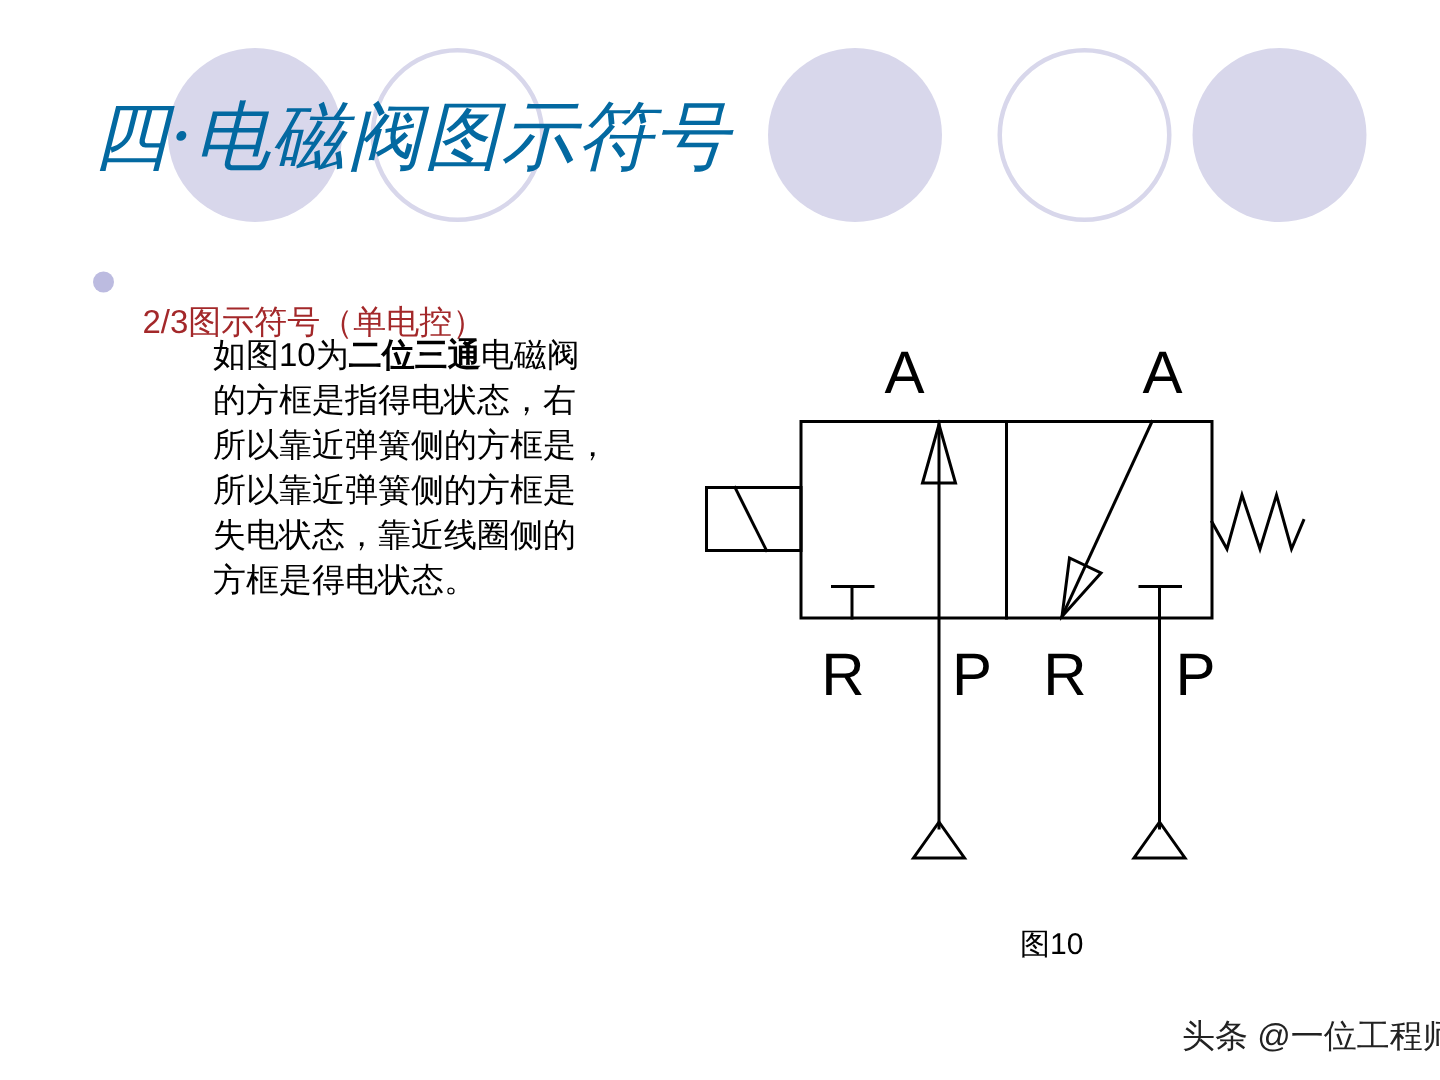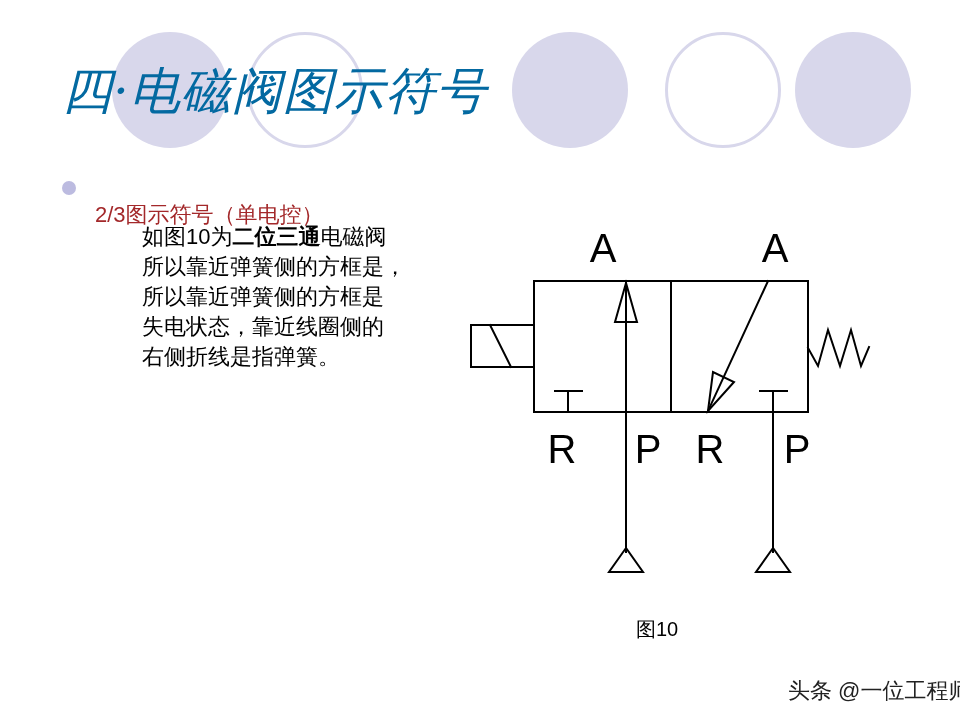--- a/index.html
+++ b/index.html
@@ -8,43 +8,44 @@
   .circle { position:absolute; width:116px; height:116px; border-radius:50%; box-sizing:border-box; }
   .filled { background:#d8d7eb; }
   .outline { border:3px solid #d8d7eb; background:transparent; }
   .title { position:absolute; left:62px; top:58px; font-size:50px; color:#0369a1; font-family:"DejaVu Serif","Liberation Serif",serif; letter-spacing:1px; white-space:nowrap;font-style:italic; }
   .bullet-dot { position:absolute; left:62px; top:181px; width:14px; height:14px; border-radius:50%; background:#bcbbe0; }
   .subtitle { position:absolute; left:95px; top:172px; font-size:22px; color:#a3282a; white-space:nowrap;margin-top:28px; }
   .body-text { position:absolute; left:96px; top:222px; width:300px; font-size:22px; line-height:30px; color:#000; }
   .body-text .line { display:block; white-space:nowrap;margin-left:46px; }
   .body-text b { font-weight:bold; }
   .diagram { position:absolute; left:0; top:0; }
-  .caption { position:absolute; left:636px; top:616px; font-size:20px; color:#000;text-align:center; }
+  .caption { position:absolute; left:680px; top:616px; font-size:20px; color:#000;text-align:center; }
   .watermark { position:absolute; left:740px; top:676px; font-size:22px; color:#222; white-space:nowrap;margin-left:48px; }
 </style>
 </head>
 <body>
 
 <div class="circle filled" style="left:112px;top:32px;"></div>
 <div class="circle outline" style="left:247px;top:32px;"></div>
 <div class="circle filled" style="left:512px;top:32px;"></div>
 <div class="circle outline" style="left:665px;top:32px;"></div>
 <div class="circle filled" style="left:795px;top:32px;"></div>
 
 <div class="title">四·电磁阀图示符号</div>
 
 <div class="bullet-dot"></div>
 <div class="subtitle">2/3图示符号（单电控）</div>
 
 <div class="body-text">
   <span class="line"><span>如图10为</span><b>二位三通</b><span>电磁阀</span></span>
+  <span class="line">的方框是指得电状态，右</span>
   <span class="line">所以靠近弹簧侧的方框是，</span>
   <span class="line">所以靠近弹簧侧的方框是</span>
   <span class="line">失电状态，靠近线圈侧的</span>
-  <span class="line">右侧折线是指弹簧。</span>
+  <span class="line">方框是得电状态。</span>
 </div>
 
 <svg class="diagram" width="960" height="720" viewBox="0 0 960 720">
   <g stroke="#000" stroke-width="2" fill="none" stroke-linecap="square">
 
     <rect x="471" y="325" width="63" height="42"></rect>
     <line x1="490" y1="325" x2="511" y2="367"></line>
 
     <rect x="534" y="281" width="274" height="131"></rect>
     <line x1="671" y1="281" x2="671" y2="412"></line>

